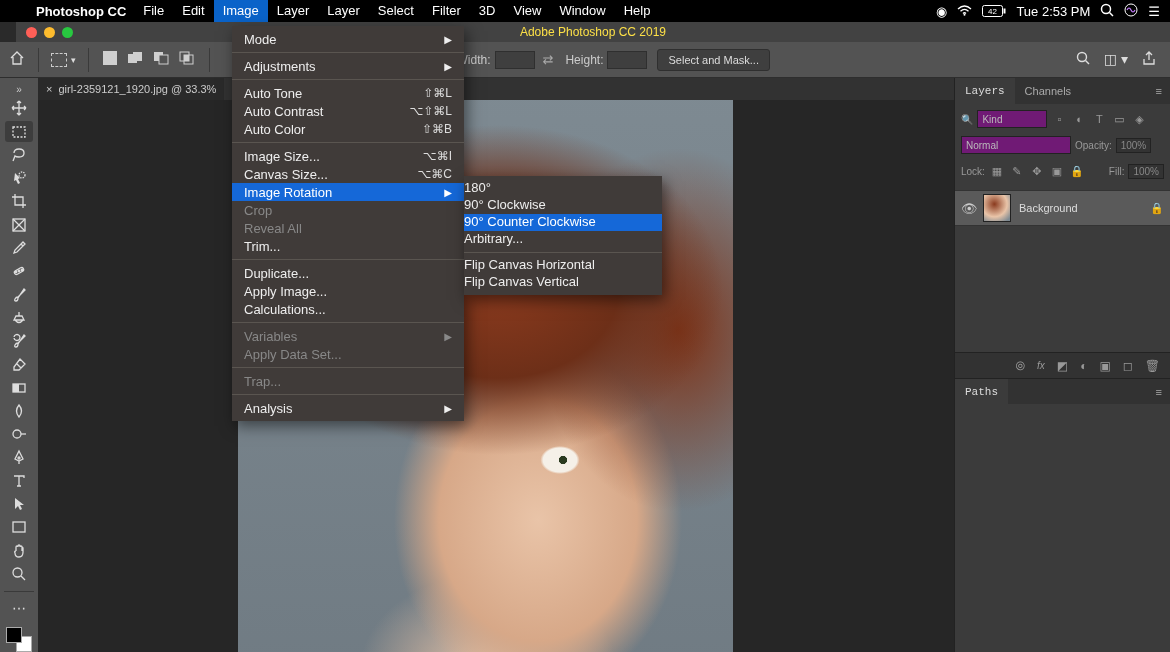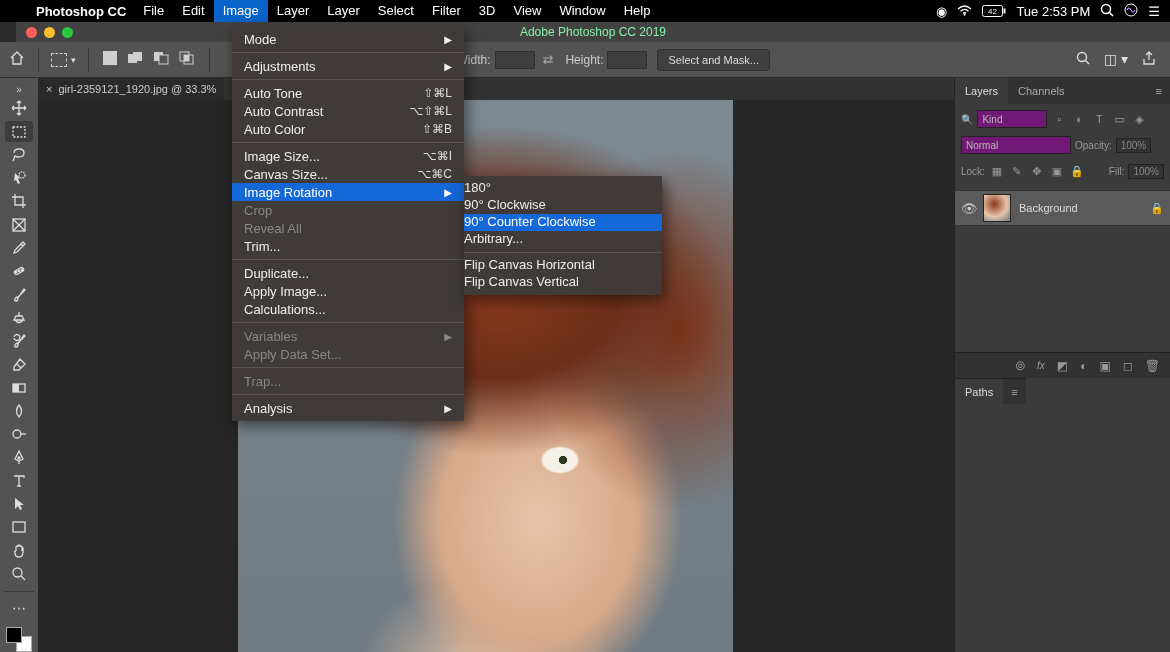--- a/index.html
+++ b/index.html
@@ -8,21 +8,21 @@
   
   .menubar { position: absolute; top: 0; left: 0; right: 0; height: 22px; background: #000; display: flex; align-items: center; color: #fff; font-size: 13px; z-index: 100; }
   .menubar .apple { width: 28px; text-align: center; font-size: 14px; }
   .menubar .app-name { font-weight: 600; padding: 0 8px; }
   .menubar .menu-item { padding: 0 9px; height: 22px; line-height: 22px; cursor: default; }
   .menubar .menu-item.active { background: #0a63c9; }
   .menubar .spacer { flex: 1; }
   .menubar .status { display: flex; align-items: center; gap: 10px; padding-right: 10px; font-size: 13px; }
   .menubar .status .ico { font-size: 13px; }
 
-  .window-titlebar { position: absolute; top: 22px; left: 0; right: 0; height: 20px; background: #424242; display: flex; align-items: center; font-size: 12px; color: #86efac; z-index: 50; margin-left: 16px; }
+  .window-titlebar { position: absolute; top: 22px; left: 0; right: 0; height: 20px; background: #424242; display: flex; align-items: center; font-size: 12px; color: #fde047; z-index: 50; margin-left: 16px; }
   .traffic { display: flex; gap: 7px; padding-left: 10px; }
   .tl { width: 11px; height: 11px; border-radius: 50%; }
   .tl.red { background: #ff5f57; }
   .tl.yel { background: #febc2e; }
   .tl.grn { background: #28c840; }
   .win-title { position: absolute; left: 0; right: 0; text-align: center; pointer-events: none; }
 
   .options-bar { position: absolute; top: 42px; left: 0; right: 0; height: 36px; background: #535353; border-bottom: 1px solid #2e2e2e; display: flex; align-items: center; z-index: 40; }
   .options-bar .home { width: 34px; text-align: center; color: #ddd; font-size: 15px; }
   .options-bar .sep { width: 1px; height: 24px; background: #3a3a3a; margin: 0 4px; }
@@ -56,21 +56,21 @@
       radial-gradient(300px 220px at 260px 210px, #8a3a1e 0%, #6d2f18 40%, transparent 75%),
       radial-gradient(200px 260px at 440px 250px, #7d3318 0%, transparent 70%),
       radial-gradient(180px 220px at 300px 440px, #e9c4a8 0%, #d7a888 55%, transparent 80%),
       radial-gradient(160px 120px at 250px 590px, #e9c4a8 0%, transparent 80%),
       linear-gradient(180deg, #7e8a92 0%, #6f7a82 100%);
   }
 
   .right-panels { position: absolute; top: 78px; right: 0; width: 216px; bottom: 0; background: #3b3b3b; border-left: 1px solid #222; z-index: 35; display: flex; flex-direction: column; }
   .panel-tabs { display: flex; background: #323232; height: 26px; align-items: stretch; font-size: 11px; }
   .panel-tabs .ptab { padding: 0 10px; display: flex; align-items: center; color: #aaa; }
-  .panel-tabs .ptab.act { background: #3b3b3b; color: #ddd; }
+  .panel-tabs .ptab.act { background: #3b3b3b; color: #ddd; font-family: Liberation Mono, monospace; }
   .panel-tabs .menu { margin-left: auto; padding: 0 8px; display: flex; align-items: center; color: #aaa; }
   .layers-controls { padding: 4px 6px; font-size: 11px; color: #bbb; }
   .lc-row { display: flex; align-items: center; gap: 4px; margin-bottom: 4px; height: 22px; }
   .lc-row .sel { flex: 0 0 70px; background: #701a75; height: 18px; border: 1px solid #222; display: flex; align-items: center; padding: 0 4px; font-size: 10px; }
   .lc-row .mini { width: 16px; height: 16px; display: flex; align-items: center; justify-content: center; color: #999; font-size: 11px; }
   .lc-row .lab { font-size: 10px; color: #999; }
   .lc-row .val { background: #333; padding: 1px 4px; font-size: 10px; color: #888; border: 1px solid #222; }
   .layer-row { display: flex; align-items: center; height: 36px; background: #5a5a5a; border-top: 1px solid #333; border-bottom: 1px solid #333; padding: 0 6px; gap: 8px; font-size: 11px; color: #ddd; }
   .layer-row .eye { width: 14px; font-size: 13px; color: #ccc; }
   .layer-row .thumb { width: 28px; height: 28px; background: radial-gradient(circle at 40% 35%, #8a3a1e 0%, #e9c4a8 55%, #7e8a92 90%); border: 1px solid #222; }
@@ -383,21 +383,21 @@
   </div>
   <div class="layers-footer">
     <span>⦾</span>
     <span style="font-style:italic;font-size:10px">fx</span>
     <span>◩</span>
     <span>◐</span>
     <span>▣</span>
     <span>◻</span>
     <span>🗑</span>
   </div>
-  <div class="paths-panel" style="display:flex;flex:1">
+  <div class="paths-panel" style="display:flex;flex-direction:column;flex:1">
     <div class="panel-tabs">
       <div class="ptab act">Paths</div>
       <div class="menu">≡</div>
     </div>
     <div class="paths-body"></div>
   </div>
 </div>
 
 <div class="dropdown">
   <div class="dm-item">

